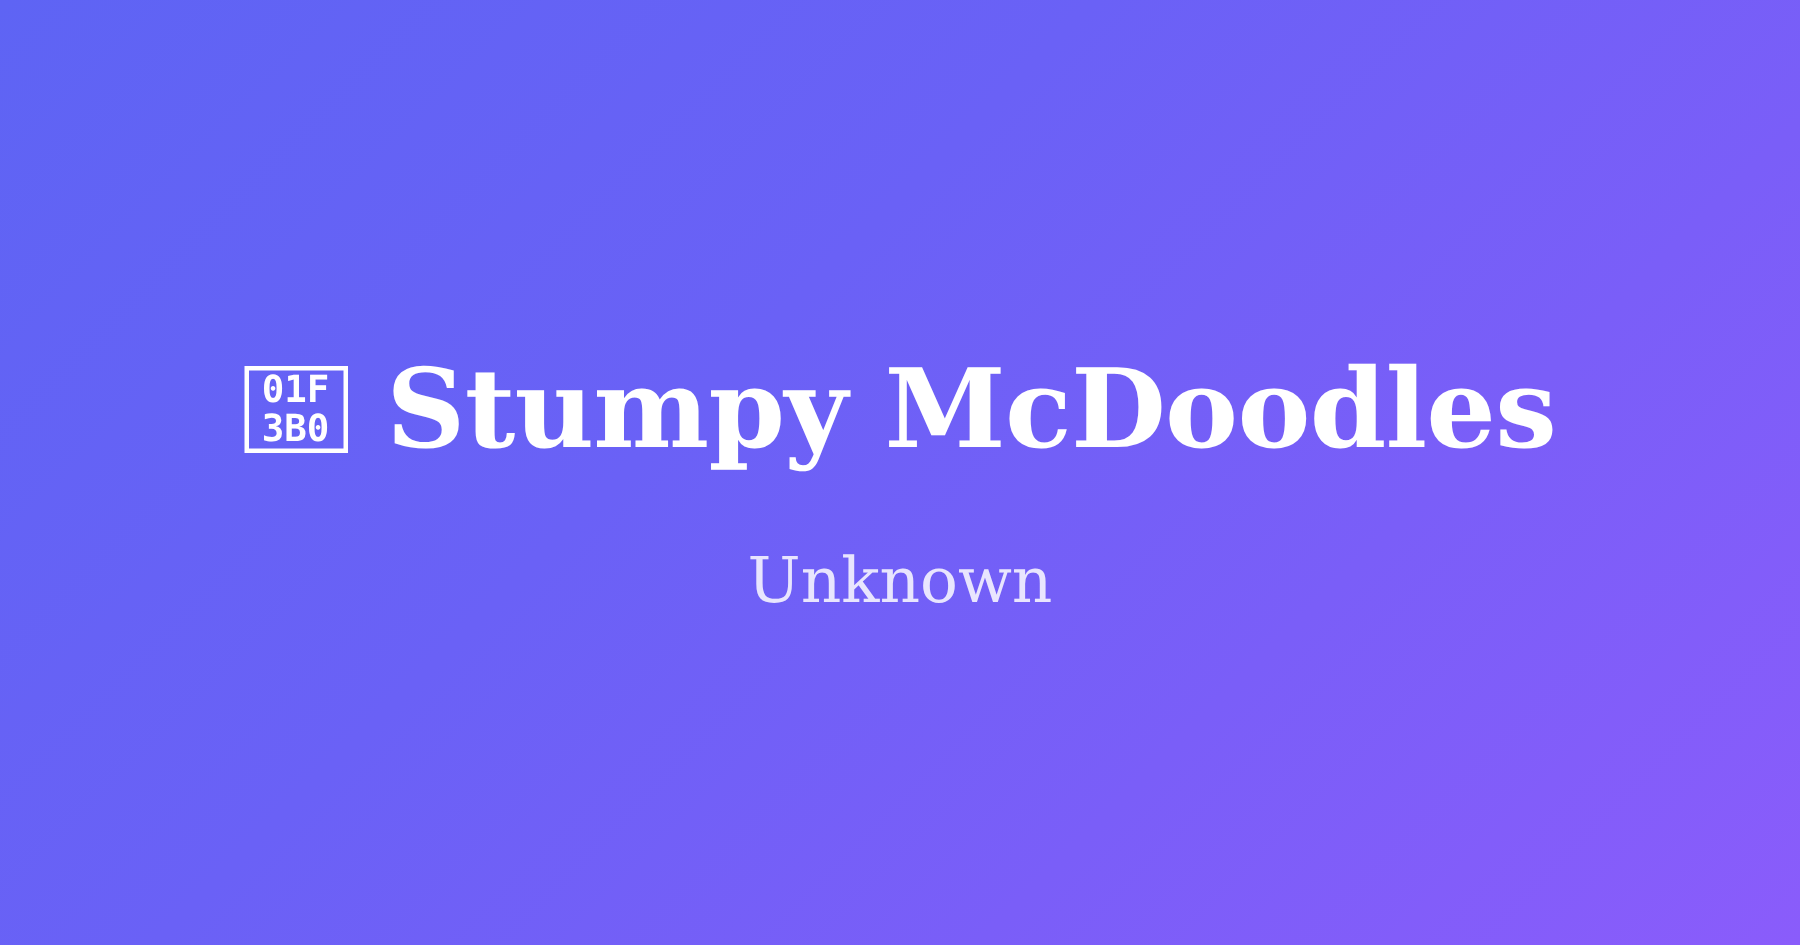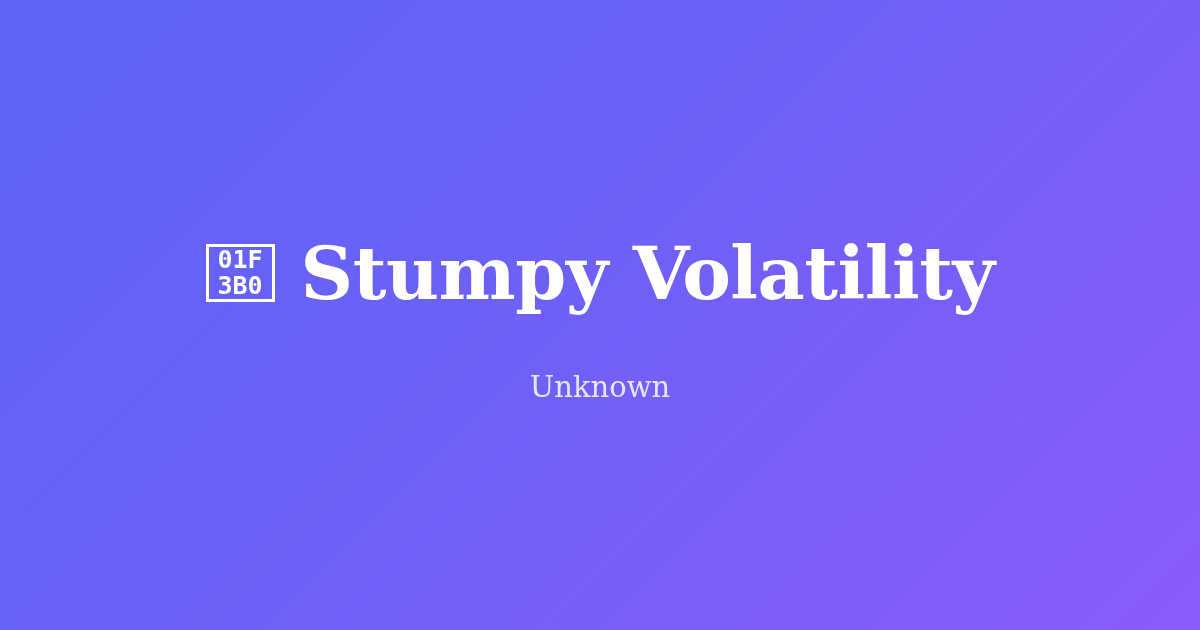--- a/index.html
+++ b/index.html
@@ -86,21 +86,21 @@
 
   
   #provider {
     position: absolute;
     top: 363px;
     left: 0;
     width: 1200px;
     text-align: center;
     font-family: "DejaVu Serif", "Liberation Serif", serif;
     font-weight: 400;
-    font-size: 29px;
+    font-size: 42px;
     line-height: 48px;
     color: rgba(255, 255, 255, 0.84);
     white-space: nowrap;
   }
 
   
   #stats {
     position: absolute;
     top: 528px;
     left: 0;
@@ -121,21 +121,21 @@
 
   <div id="title-row">
 
     <div class="title-line">
 
       <div class="tofu-glyph">
         <span class="hex-row">01F</span>
         <span class="hex-row">3B0</span>
       </div>
 
-      <h1 id="game-title">Stumpy Volatility</h1>
+      <h1 id="game-title">Stumpy McDoodles</h1>
 
     </div>
 
     <div id="provider">Unknown</div>
 
 
   </div>
 
 </div>
 

